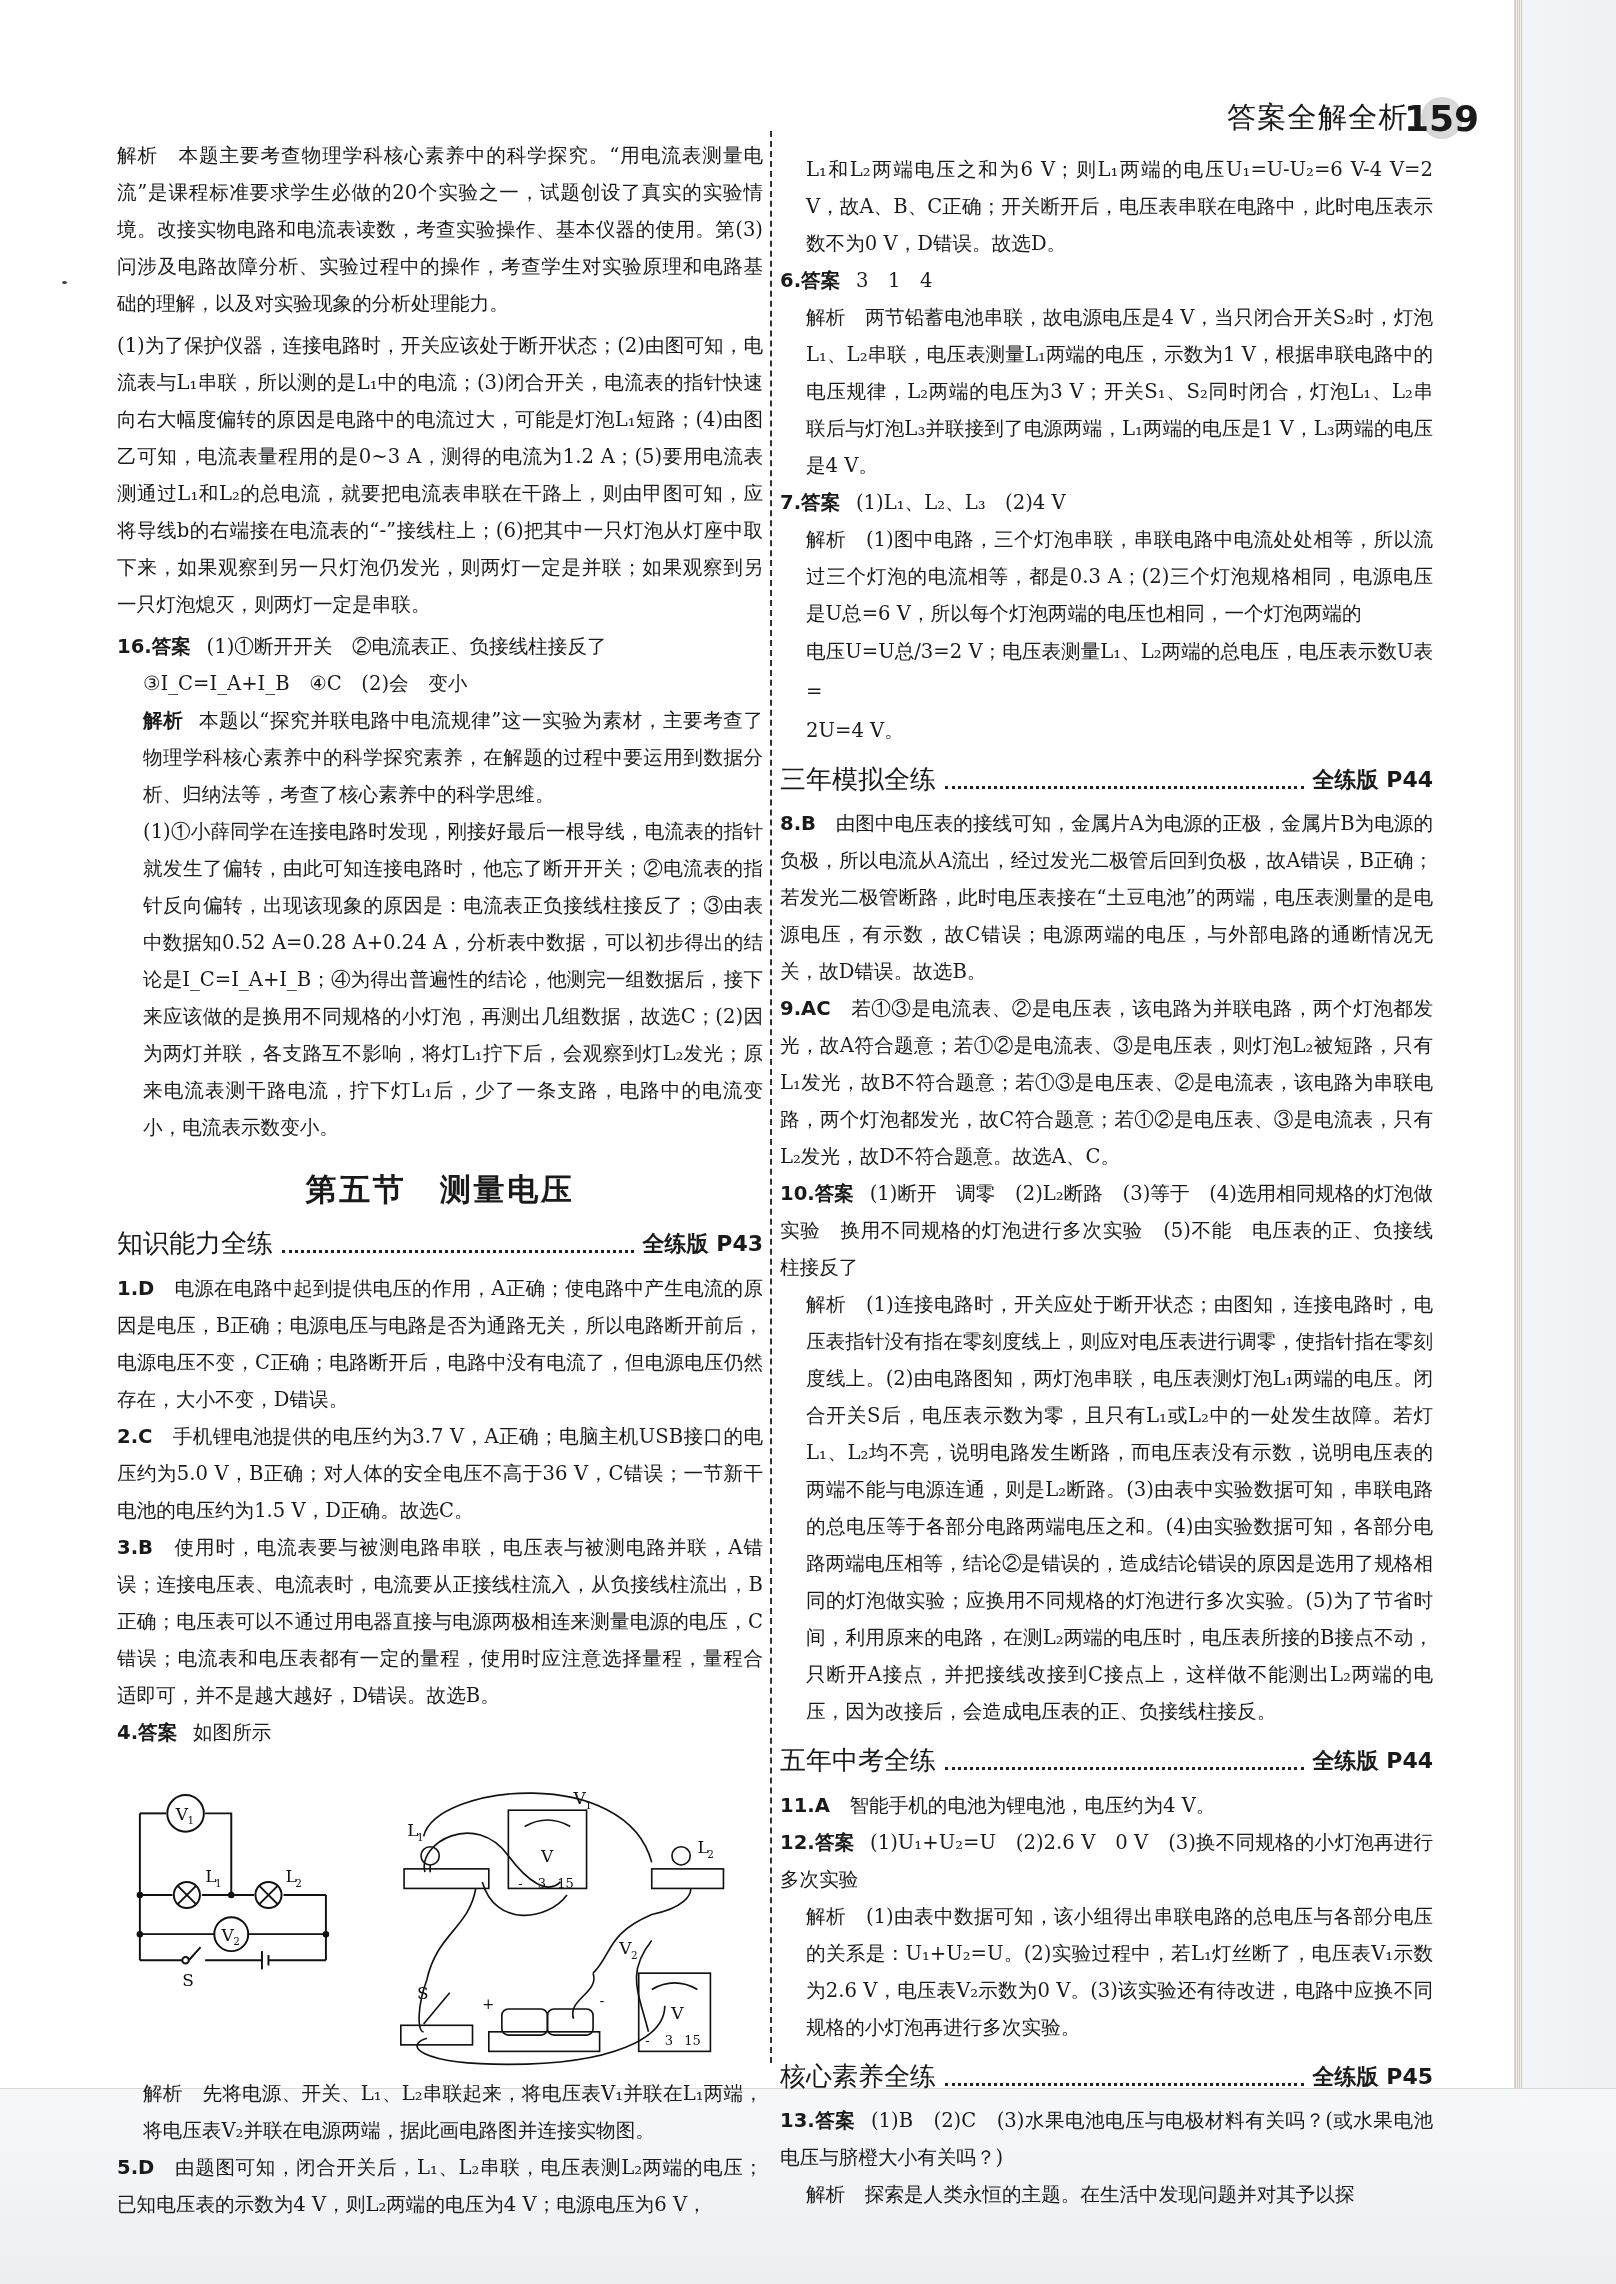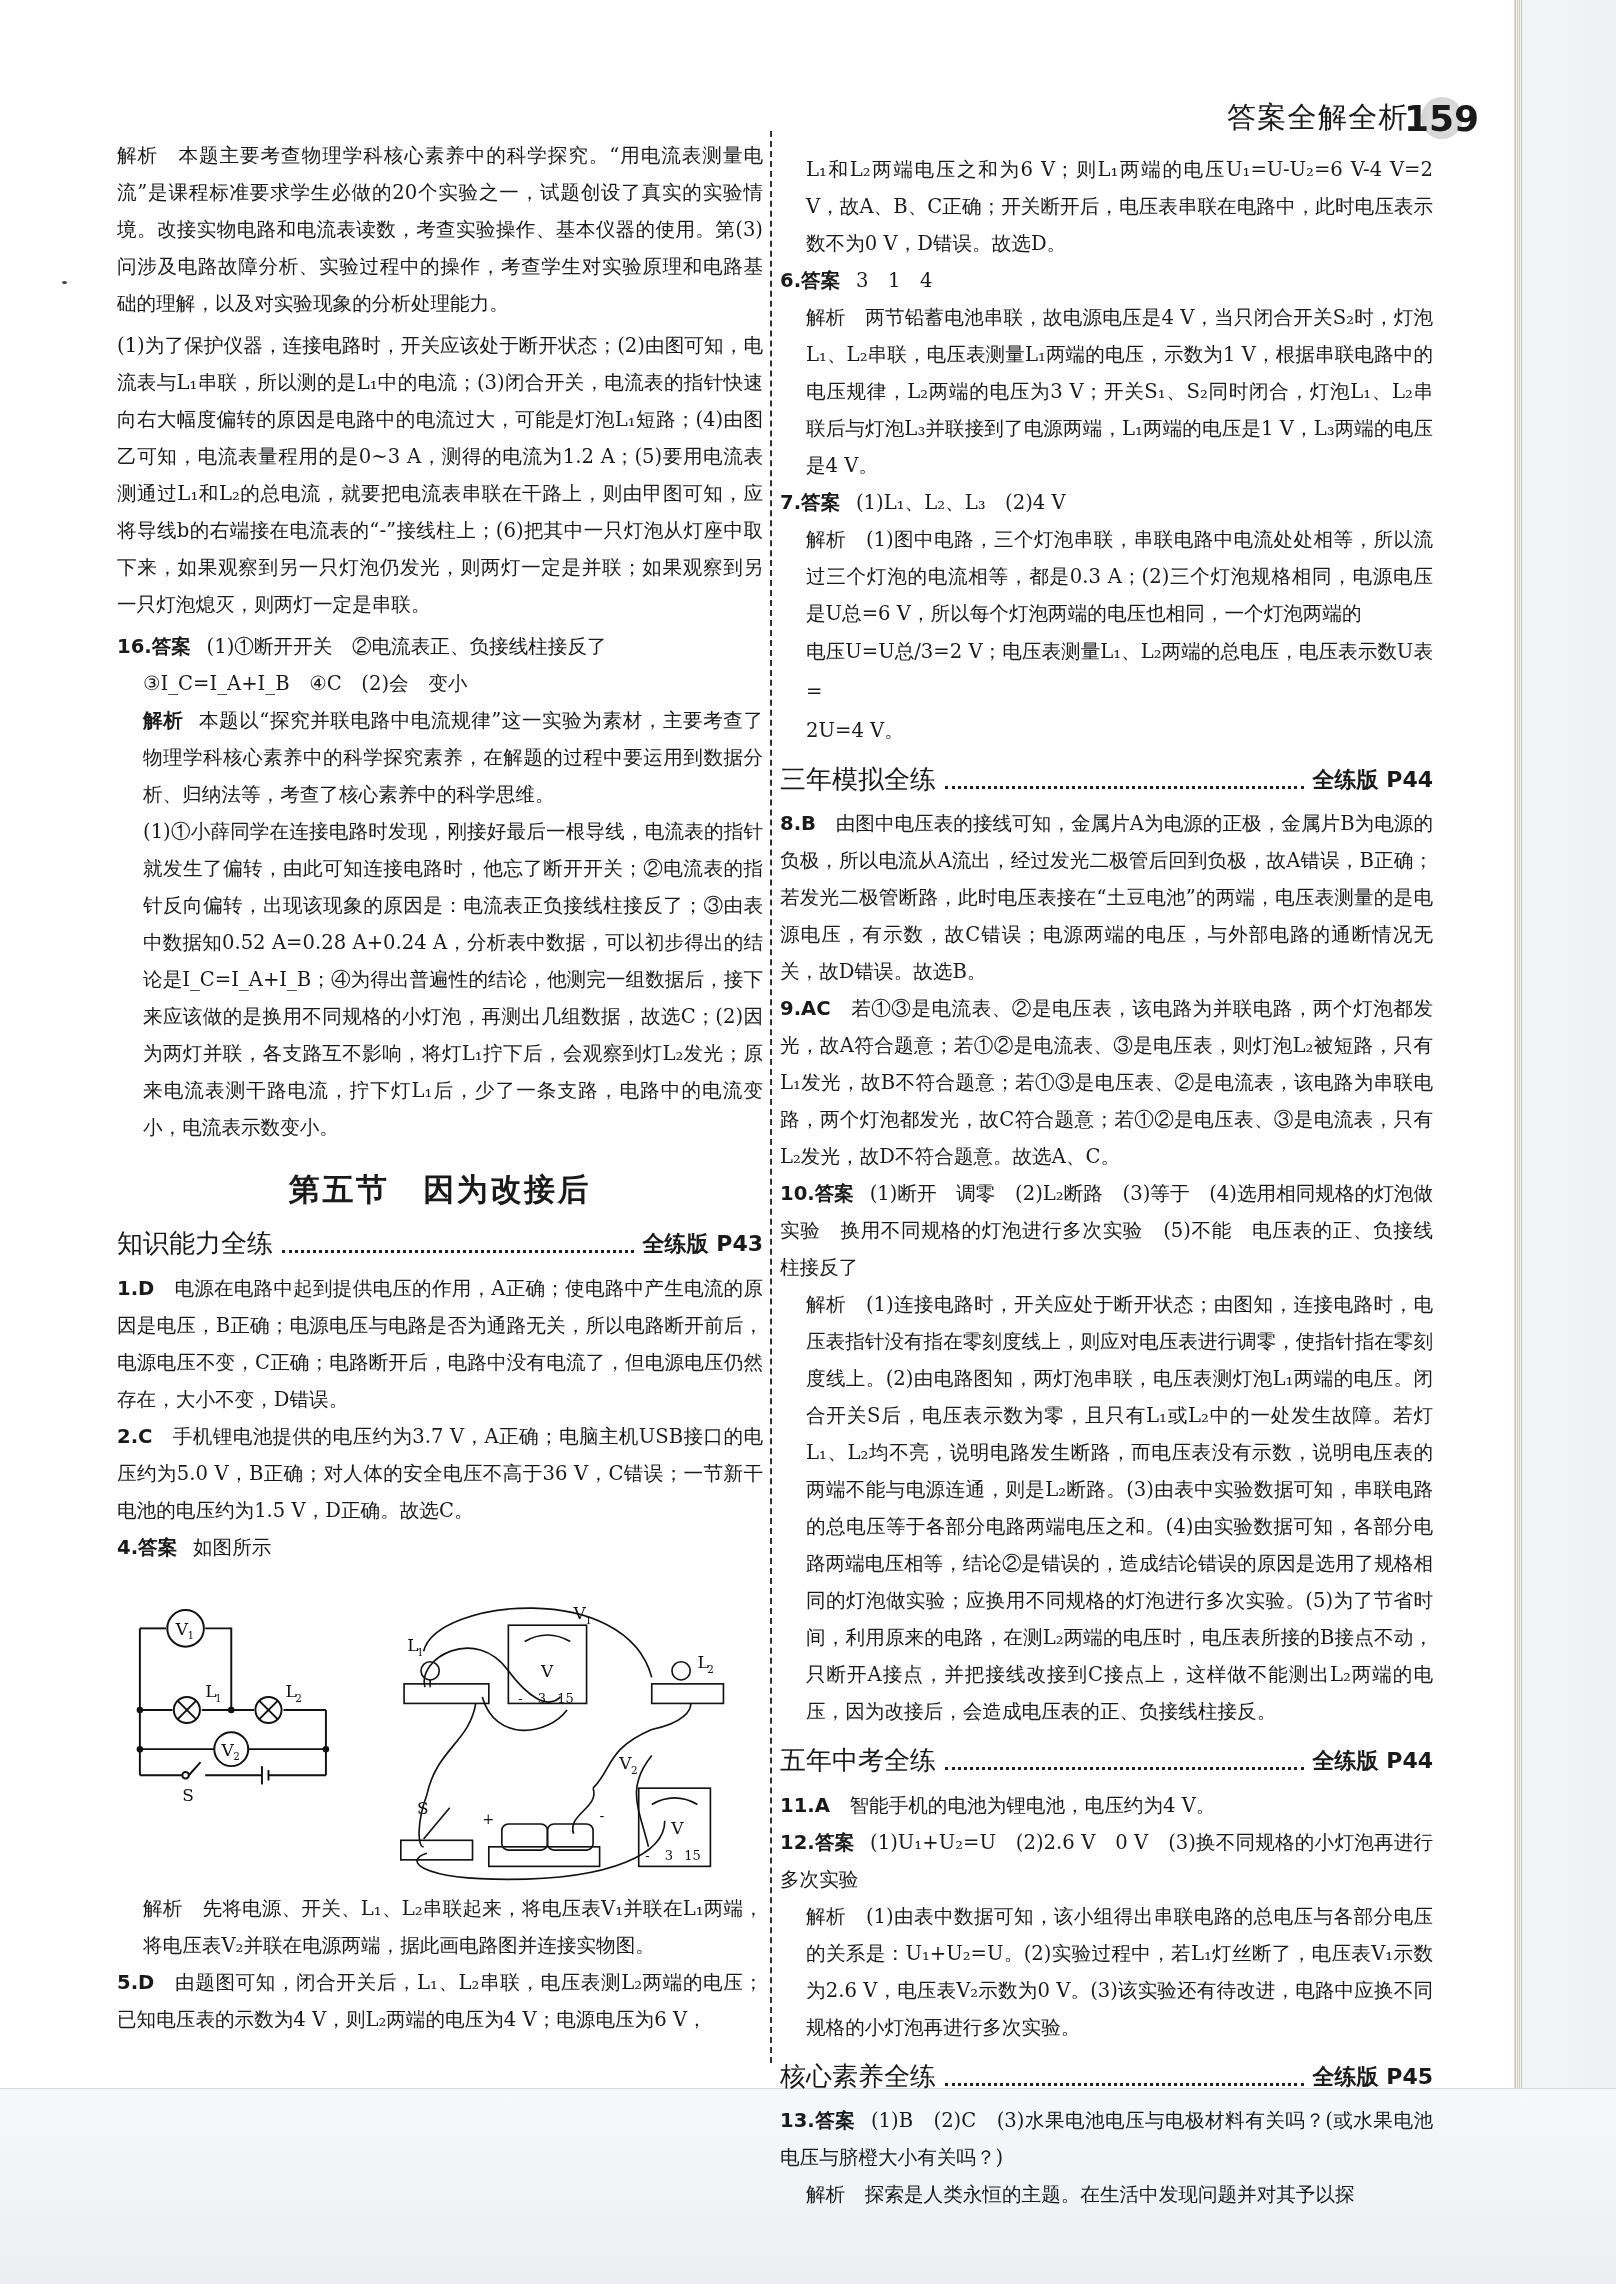--- a/index.html
+++ b/index.html
@@ -69,30 +69,31 @@
     <p class="p">
       <span class="qnum">16.</span><span class="tag">答案</span><span>(1)①断开开关　②电流表正、负接线柱接反了</span>
     </p>
     <p class="p indent">③I_C=I_A+I_B　④C　(2)会　变小</p>
     <p class="p indent">
       <span class="tag">解析</span><span>本题以“探究并联电路中电流规律”这一实验为素材，主要考查了物理学科核心素养中的科学探究素养，在解题的过程中要运用到数据分析、归纳法等，考查了核心素养中的科学思维。</span>
     </p>
     <p class="p indent">(1)①小薛同学在连接电路时发现，刚接好最后一根导线，电流表的指针就发生了偏转，由此可知连接电路时，他忘了断开开关；②电流表的指针反向偏转，出现该现象的原因是：电流表正负接线柱接反了；③由表中数据知0.52 A=0.28 A+0.24 A，分析表中数据，可以初步得出的结论是I_C=I_A+I_B；④为得出普遍性的结论，他测完一组数据后，接下来应该做的是换用不同规格的小灯泡，再测出几组数据，故选C；(2)因为两灯并联，各支路互不影响，将灯L₁拧下后，会观察到灯L₂发光；原来电流表测干路电流，拧下灯L₁后，少了一条支路，电路中的电流变小，电流表示数变小。</p>
   </div>
 
-  <div class="section-title">第五节　因为改接后</div>
+  <div class="section-title">第五节　测量电压</div>
 
   <div class="sec-head">
     <span class="sec-name">知识能力全练</span>
     <span class="sec-dots"></span>
     <span class="sec-ref">全练版 P43</span>
   </div>
 
   <p class="p"><span class="qnum">1.D</span>　<span>电源在电路中起到提供电压的作用，A正确；使电路中产生电流的原因是电压，B正确；电源电压与电路是否为通路无关，所以电路断开前后，电源电压不变，C正确；电路断开后，电路中没有电流了，但电源电压仍然存在，大小不变，D错误。</span></p>
   <p class="p"><span class="qnum">2.C</span>　<span>手机锂电池提供的电压约为3.7 V，A正确；电脑主机USB接口的电压约为5.0 V，B正确；对人体的安全电压不高于36 V，C错误；一节新干电池的电压约为1.5 V，D正确。故选C。</span></p>
+  <p class="p"><span class="qnum">3.B</span>　<span>使用时，电流表要与被测电路串联，电压表与被测电路并联，A错误；连接电压表、电流表时，电流要从正接线柱流入，从负接线柱流出，B正确；电压表可以不通过用电器直接与电源两极相连来测量电源的电压，C错误；电流表和电压表都有一定的量程，使用时应注意选择量程，量程合适即可，并不是越大越好，D错误。故选B。</span></p>
   <p class="p"><span class="qnum">4.</span><span class="tag">答案</span><span>如图所示</span></p>
 
   <div class="figure">
 
     <svg style="left:0;top:26px;font-size:30px" width="222" height="235" viewBox="0 0 340 360">
       <g fill="none" stroke="#111" stroke-width="3">
         <polyline points="35,45 75,45"></polyline>
           <polyline points="135,45 175,45 175,170"></polyline>
         <line x1="35" y1="45" x2="35" y2="270"></line>
         <line x1="35" y1="170" x2="85" y2="170"></line>

